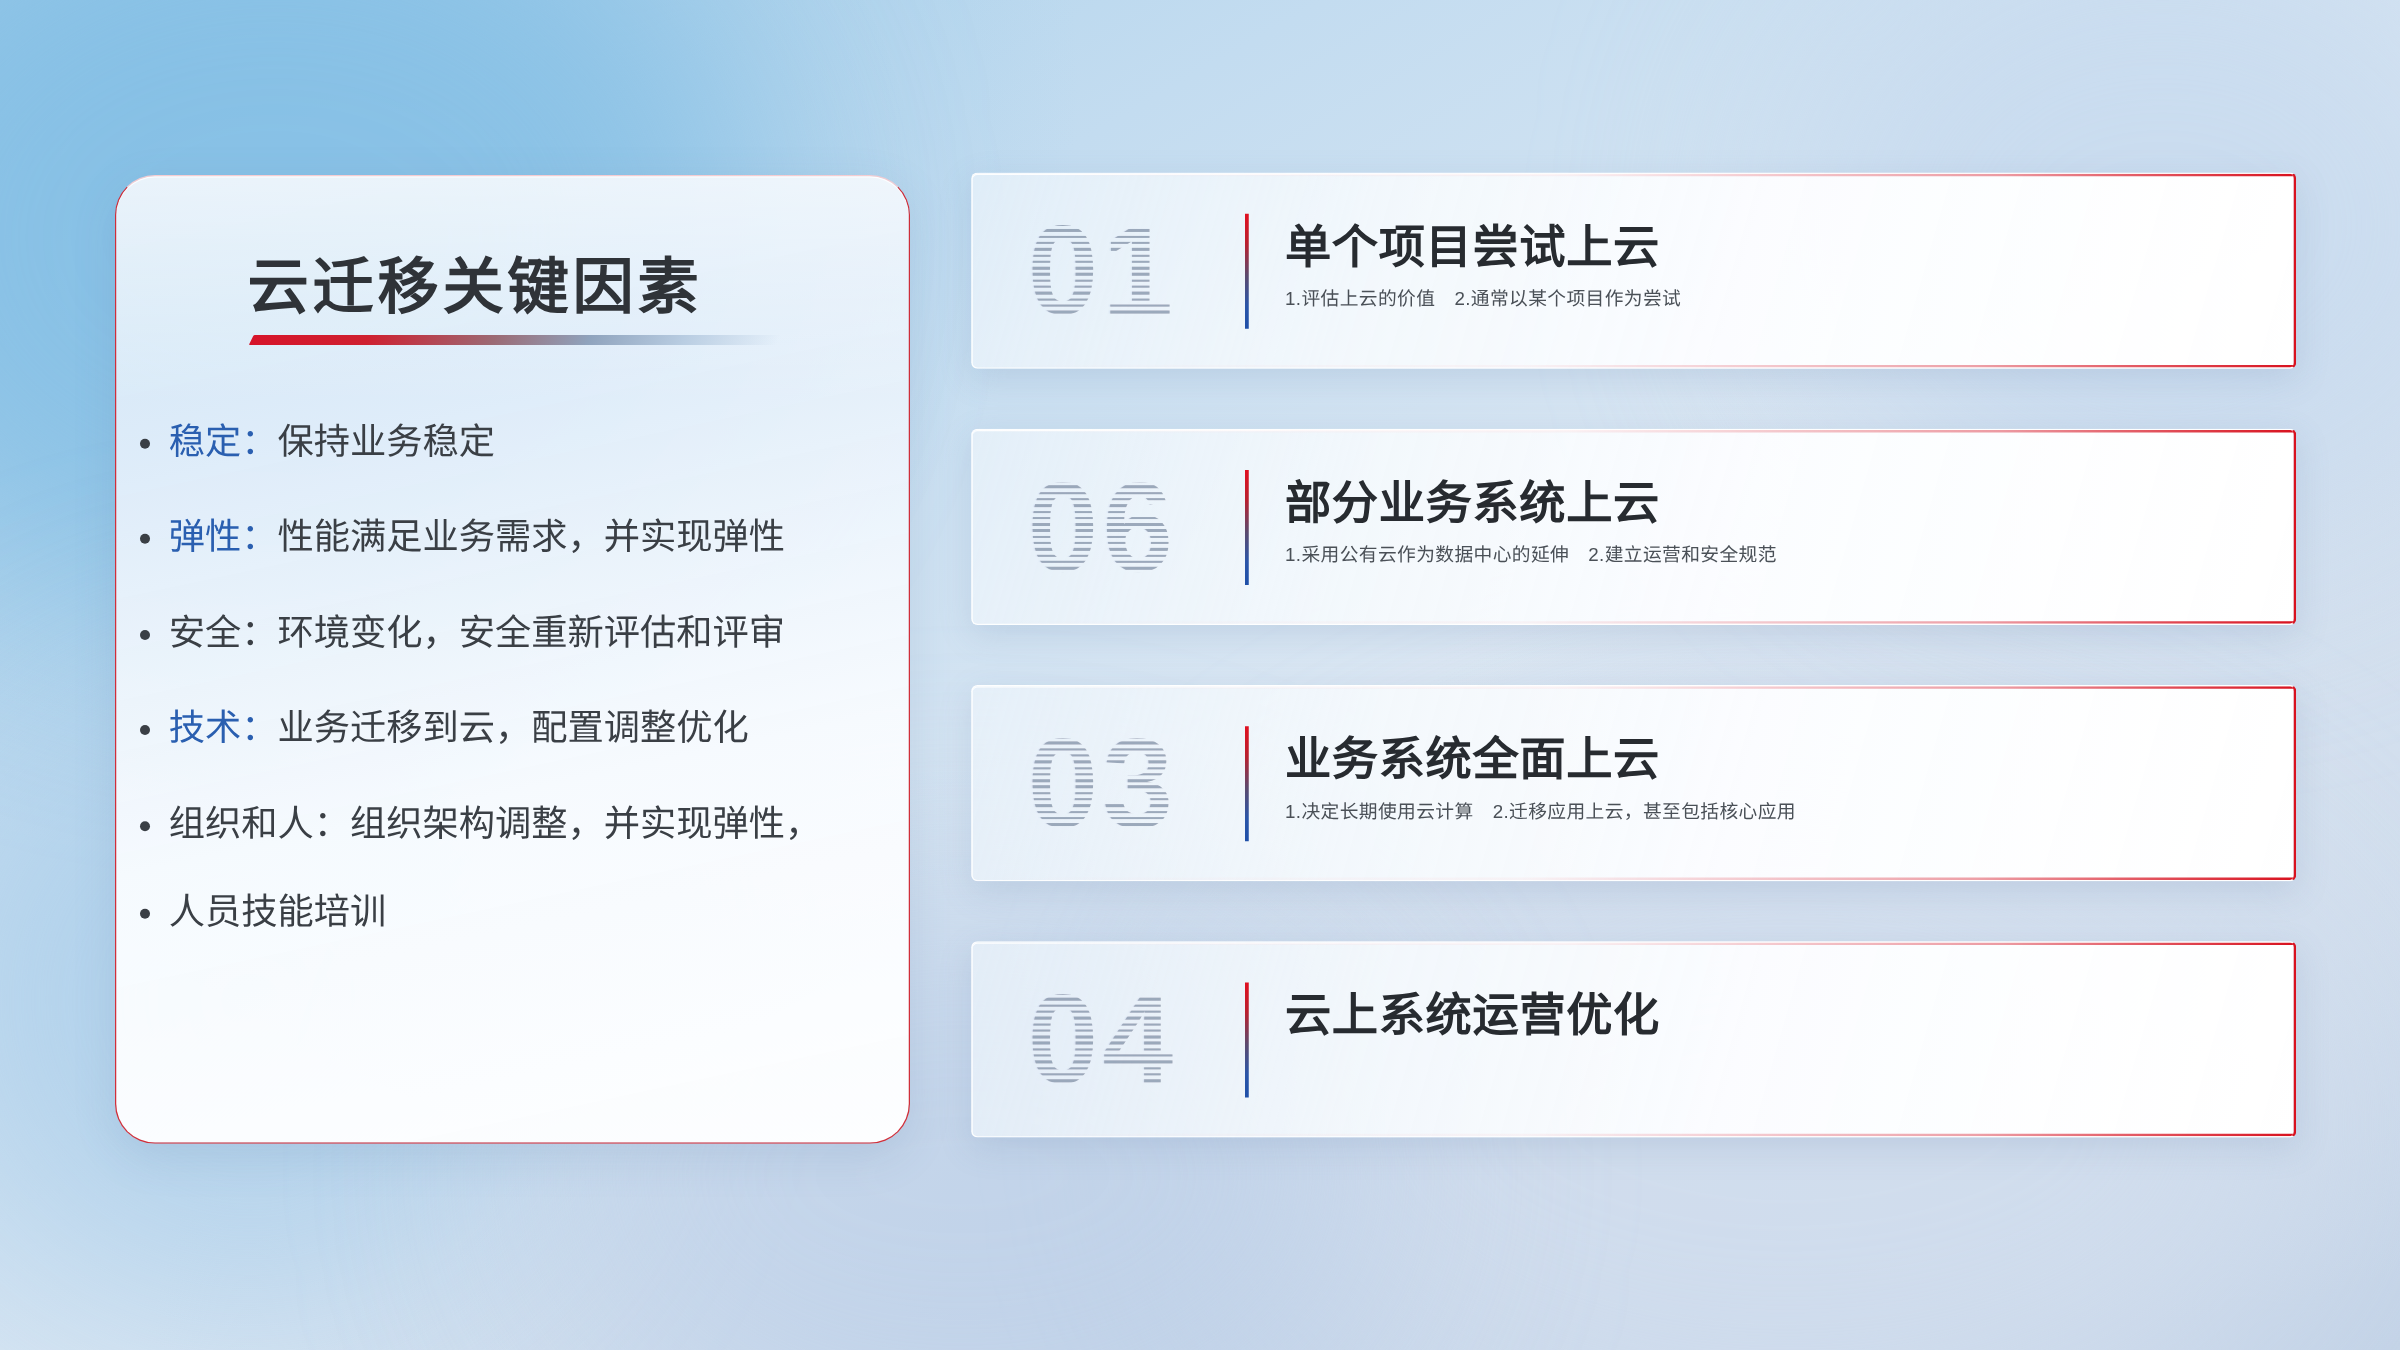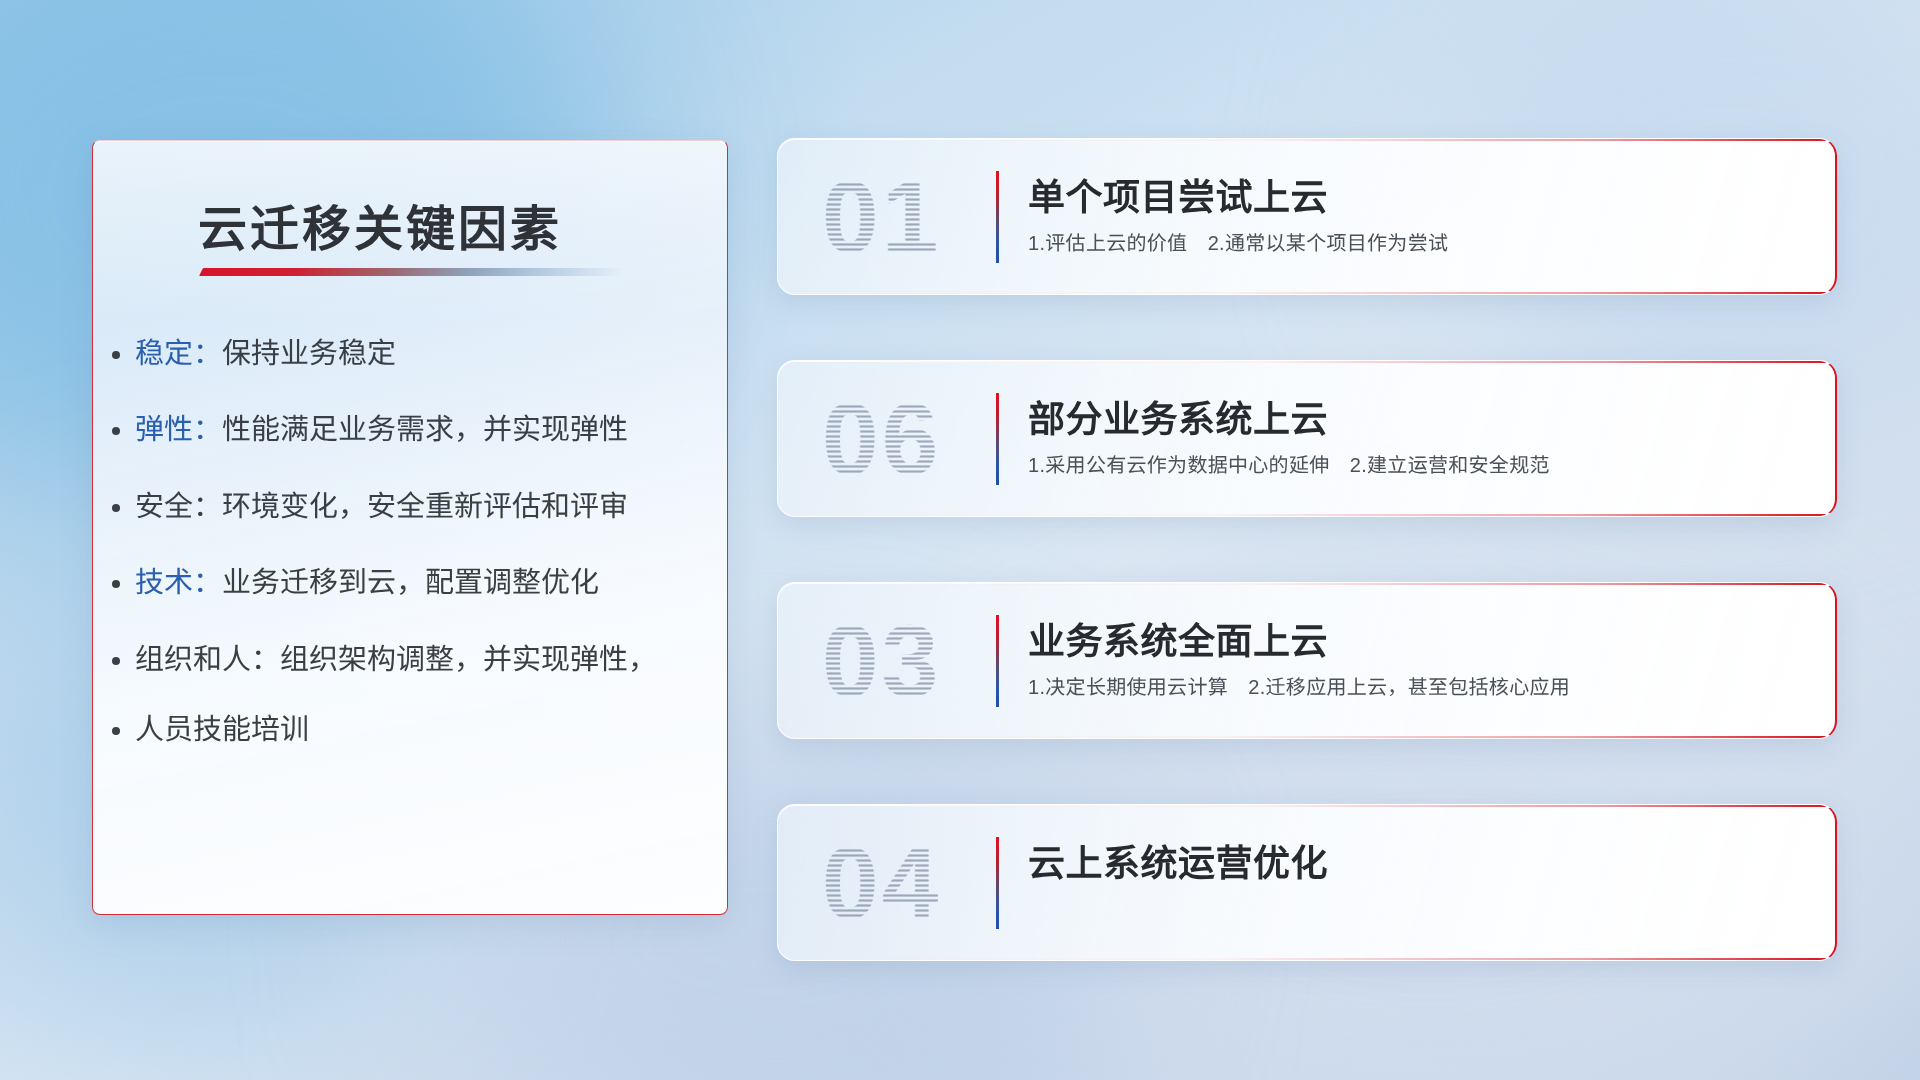--- a/index.html
+++ b/index.html
@@ -19,21 +19,21 @@
   .blob-b { left:-60px; top:540px; width:520px; height:520px; background:rgba(156,199,232,.55); }
   .blob-c { right:-120px; top:-80px; width:620px; height:520px; background:rgba(196,216,238,.7); }
   .blob-d { left:980px; top:620px; width:900px; height:560px; background:rgba(210,222,238,.75); }
   .blob-e { left:420px; top:700px; width:700px; height:480px; background:rgba(186,206,232,.5); }
 
   .stage { position:absolute; inset:0; }
 
   
   .left-panel {
     position:absolute; left:92px; top:140px; width:636px; height:775px;
-    border-radius:8px;
+    border-radius:32px;
     background: linear-gradient(168deg, rgba(214,232,247,.92) 0%, rgba(228,239,250,.93) 26%, rgba(248,251,254,.96) 62%, rgba(255,255,255,.97) 100%);
     border:1.6px solid rgba(206,30,42,.92);
     border-top-color: rgba(244,200,205,.9);
     box-shadow: 0 10px 34px rgba(90,125,165,.16), inset 0 1px 0 rgba(255,255,255,.9);
     overflow:hidden;
   }
   .left-panel::before{
     content:""; position:absolute; left:0; right:0; top:0; height:180px;
     background:linear-gradient(180deg, rgba(255,255,255,.55), rgba(255,255,255,0));
     pointer-events:none;
@@ -54,21 +54,21 @@
     font-size:29px; line-height:1.05; color:#3a3f45; white-space:nowrap;
     margin-bottom:46px;
     font-family:Liberation Mono, monospace;
   }
   .panel-item .k { color:#2a5fb0; }
   .panel-item.cont { margin-top:-6px; }
 
   
   .cards { position:absolute; left:777px; top:138px; width:1060px; }
   .card {
-    position:relative; height:157px; margin-bottom:65px; border-radius:18px;
+    position:relative; height:157px; margin-bottom:48px; border-radius:5px;
     background: linear-gradient(106deg, rgba(236,244,251,.72) 0%, rgba(246,250,253,.9) 30%, rgba(252,253,255,.97) 58%, #ffffff 100%);
     border:1px solid rgba(255,255,255,.9);
     border-right:2.4px solid #d8121f;
     box-shadow: 0 8px 26px rgba(92,126,166,.17), inset 0 1px 0 rgba(255,255,255,.95);
     overflow:hidden;
     text-align:center;
   }
   .card::after{
     content:""; position:absolute; left:0; right:0; top:0; height:2px;
     background:linear-gradient(90deg, rgba(255,255,255,0) 0%, rgba(249,210,214,.25) 45%, rgba(230,120,130,.75) 78%, #d8121f 100%);
@@ -102,21 +102,21 @@
   .card-divider {
     position:absolute; left:218px; top:32px; width:2.6px; height:92px;
     background:linear-gradient(180deg, #e01020 0%, #b9202f 26%, #5b4a6e 54%, #2a55a8 80%, #1e4fa8 100%);
   }
   .card-title {
     position:absolute; left:250px; top:28px;
     font-size:37px; font-weight:bold; color:#272b30; letter-spacing:.5px; white-space:nowrap;
   }
   .card-desc {
     position:absolute; left:250px; top:88px;
-    font-size:20px; color:#4a5057; letter-spacing:.3px; white-space:nowrap;
+    font-size:15px; color:#4a5057; letter-spacing:.3px; white-space:nowrap;
   }
 </style>
 </head>
 <body>
 
 <div class="bg-blob blob-a"></div>
 <div class="bg-blob blob-b"></div>
 <div class="bg-blob blob-c"></div>
 <div class="bg-blob blob-d"></div>
 <div class="bg-blob blob-e"></div>

